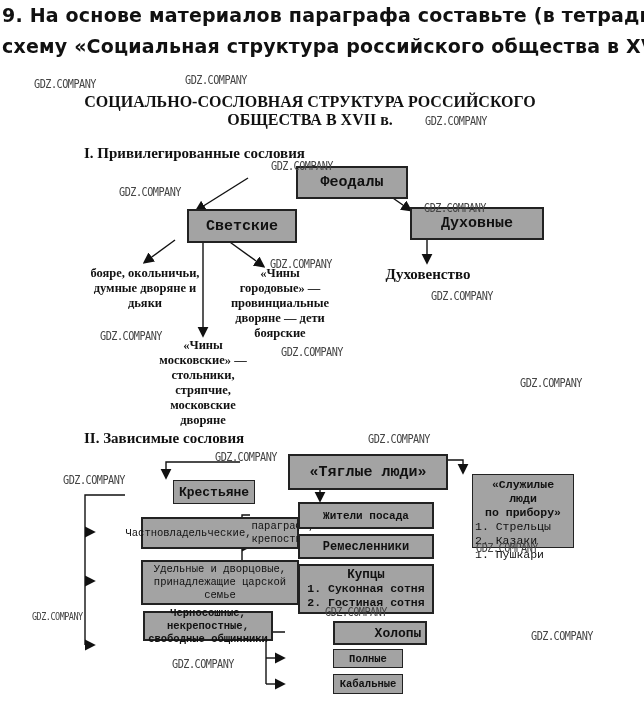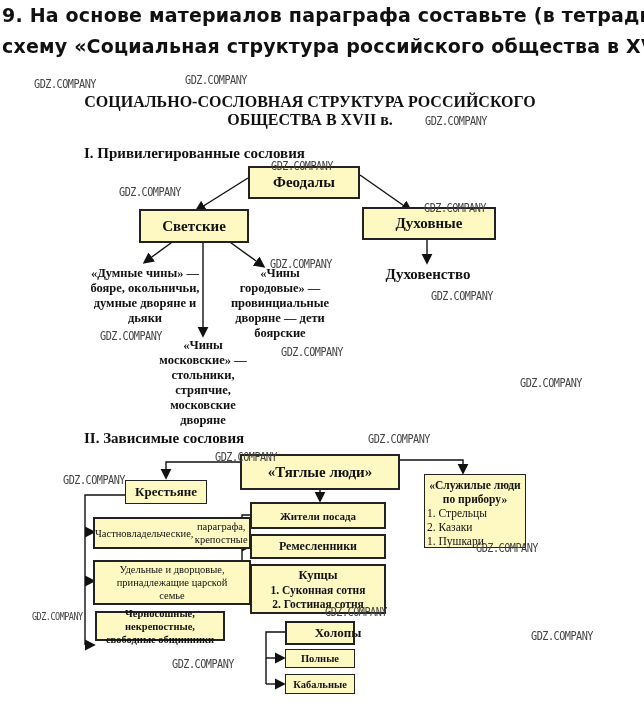--- a/index.html
+++ b/index.html
@@ -2,21 +2,21 @@
 <html><head>
 <meta charset="utf-8">
 <style>
   html,body{margin:0;padding:0;background:#fff;}
   body{width:644px;height:710px;position:relative;overflow:hidden;font-family:"DejaVu Serif",serif;color:#111;}
   .task{position:absolute;left:2px;font-family:"DejaVu Sans",sans-serif;font-weight:bold;font-size:19px;letter-spacing:0.2px;color:#111;white-space:nowrap;}
   .wm{position:absolute;font-family:"DejaVu Sans Mono","Liberation Mono",monospace;font-size:12px;color:#444;letter-spacing:-0.6px;white-space:nowrap;transform:scaleX(0.85);transform-origin:left;}
   .wm.small{font-size:10px;}
   .title{position:absolute;left:0;width:600px;text-align:center;font-family:"Liberation Serif",serif;font-weight:bold;font-size:16px;line-height:19px;}
   .section{position:absolute;font-family:"Liberation Serif",serif;font-size:15px;font-weight:bold;}
-  .box{position:absolute;border:2px solid #222;background:#fef9c3;box-sizing:border-box;display:flex;align-items:center;justify-content:center;text-align:center;font-family:Liberation Serif, serif;font-weight:bold;}
+  .box{position:absolute;border:2px solid #222;background:#a3a3a3;box-sizing:border-box;display:flex;align-items:center;justify-content:center;text-align:center;font-family:Liberation Mono, monospace;font-weight:bold;margin-left:48px;}
   .txt{position:absolute;text-align:center;font-family:"Liberation Serif",serif;font-weight:bold;font-size:12.5px;line-height:15px;}
   svg.lines{position:absolute;left:0;top:0;}
   .list{text-align:left;font-size:11.5px;line-height:14px;}
 </style>
 </head>
 <body>
 
 <div class="task" style="top:4px;">9. На основе материалов параграфа составьте (в тетради)</div>
 <div class="task" style="top:35px;">схему «Социальная структура российского общества в XVII в.</div>
 
@@ -69,21 +69,20 @@
   </div>
 <div class="box" style="left:139px;top:209px;width:110px;height:34px;font-size:15px;">
     <span>Светские</span>
   </div>
 <div class="box" style="left:362px;top:207px;width:134px;height:33px;font-size:15px;">
     <span>Духовные</span>
   </div>
 <div class="txt" style="left:378px;top:267px;width:100px;font-size:15px;">Духовенство</div>
 
 <div class="txt" style="left:80px;top:266px;width:130px;">
-  <div>«Думные чины» —</div>
   <div>бояре, окольничьи,</div>
   <div>думные дворяне и</div>
   <div>дьяки</div>
 </div>
 <div class="txt" style="left:153px;top:338px;width:100px;">
   <div>«Чины</div>
   <div>московские» —</div>
   <div>стольники,</div>
   <div>стряпчие,</div>
   <div>московские</div>
@@ -126,21 +125,21 @@
   </div>
 <div class="box" style="left:250px;top:534px;width:136px;height:25px;font-size:12px;">
     <span>Ремесленники</span>
   </div>
 <div class="box" style="left:250px;top:564px;width:136px;height:50px;flex-direction:column;font-size:12px;">
   <div style="font-size:12.5px;">Купцы</div>
   <div class="list">1. Суконная сотня</div>
   <div class="list">2. Гостиная сотня</div>
 </div>
 
-<div class="box" style="left:285px;top:621px;width:70px;height:24px;font-size:13px;padding-left:36px;">
+<div class="box" style="left:285px;top:621px;width:94px;height:24px;font-size:13px;padding-left:36px;">
     <span>Холопы</span>
   </div>
 <div class="box" style="left:285px;top:649px;width:70px;height:19px;font-size:10.5px;border-width:1.5px;">
     <span>Полные</span>
   </div>
 <div class="box" style="left:285px;top:674px;width:70px;height:20px;font-size:10.5px;border-width:1.5px;">
     <span>Кабальные</span>
   </div>
 
 <div class="box" style="left:424px;top:474px;width:102px;height:74px;flex-direction:column;align-items:stretch;justify-content:flex-start;padding:3px 2px;border-width:1.5px;">

